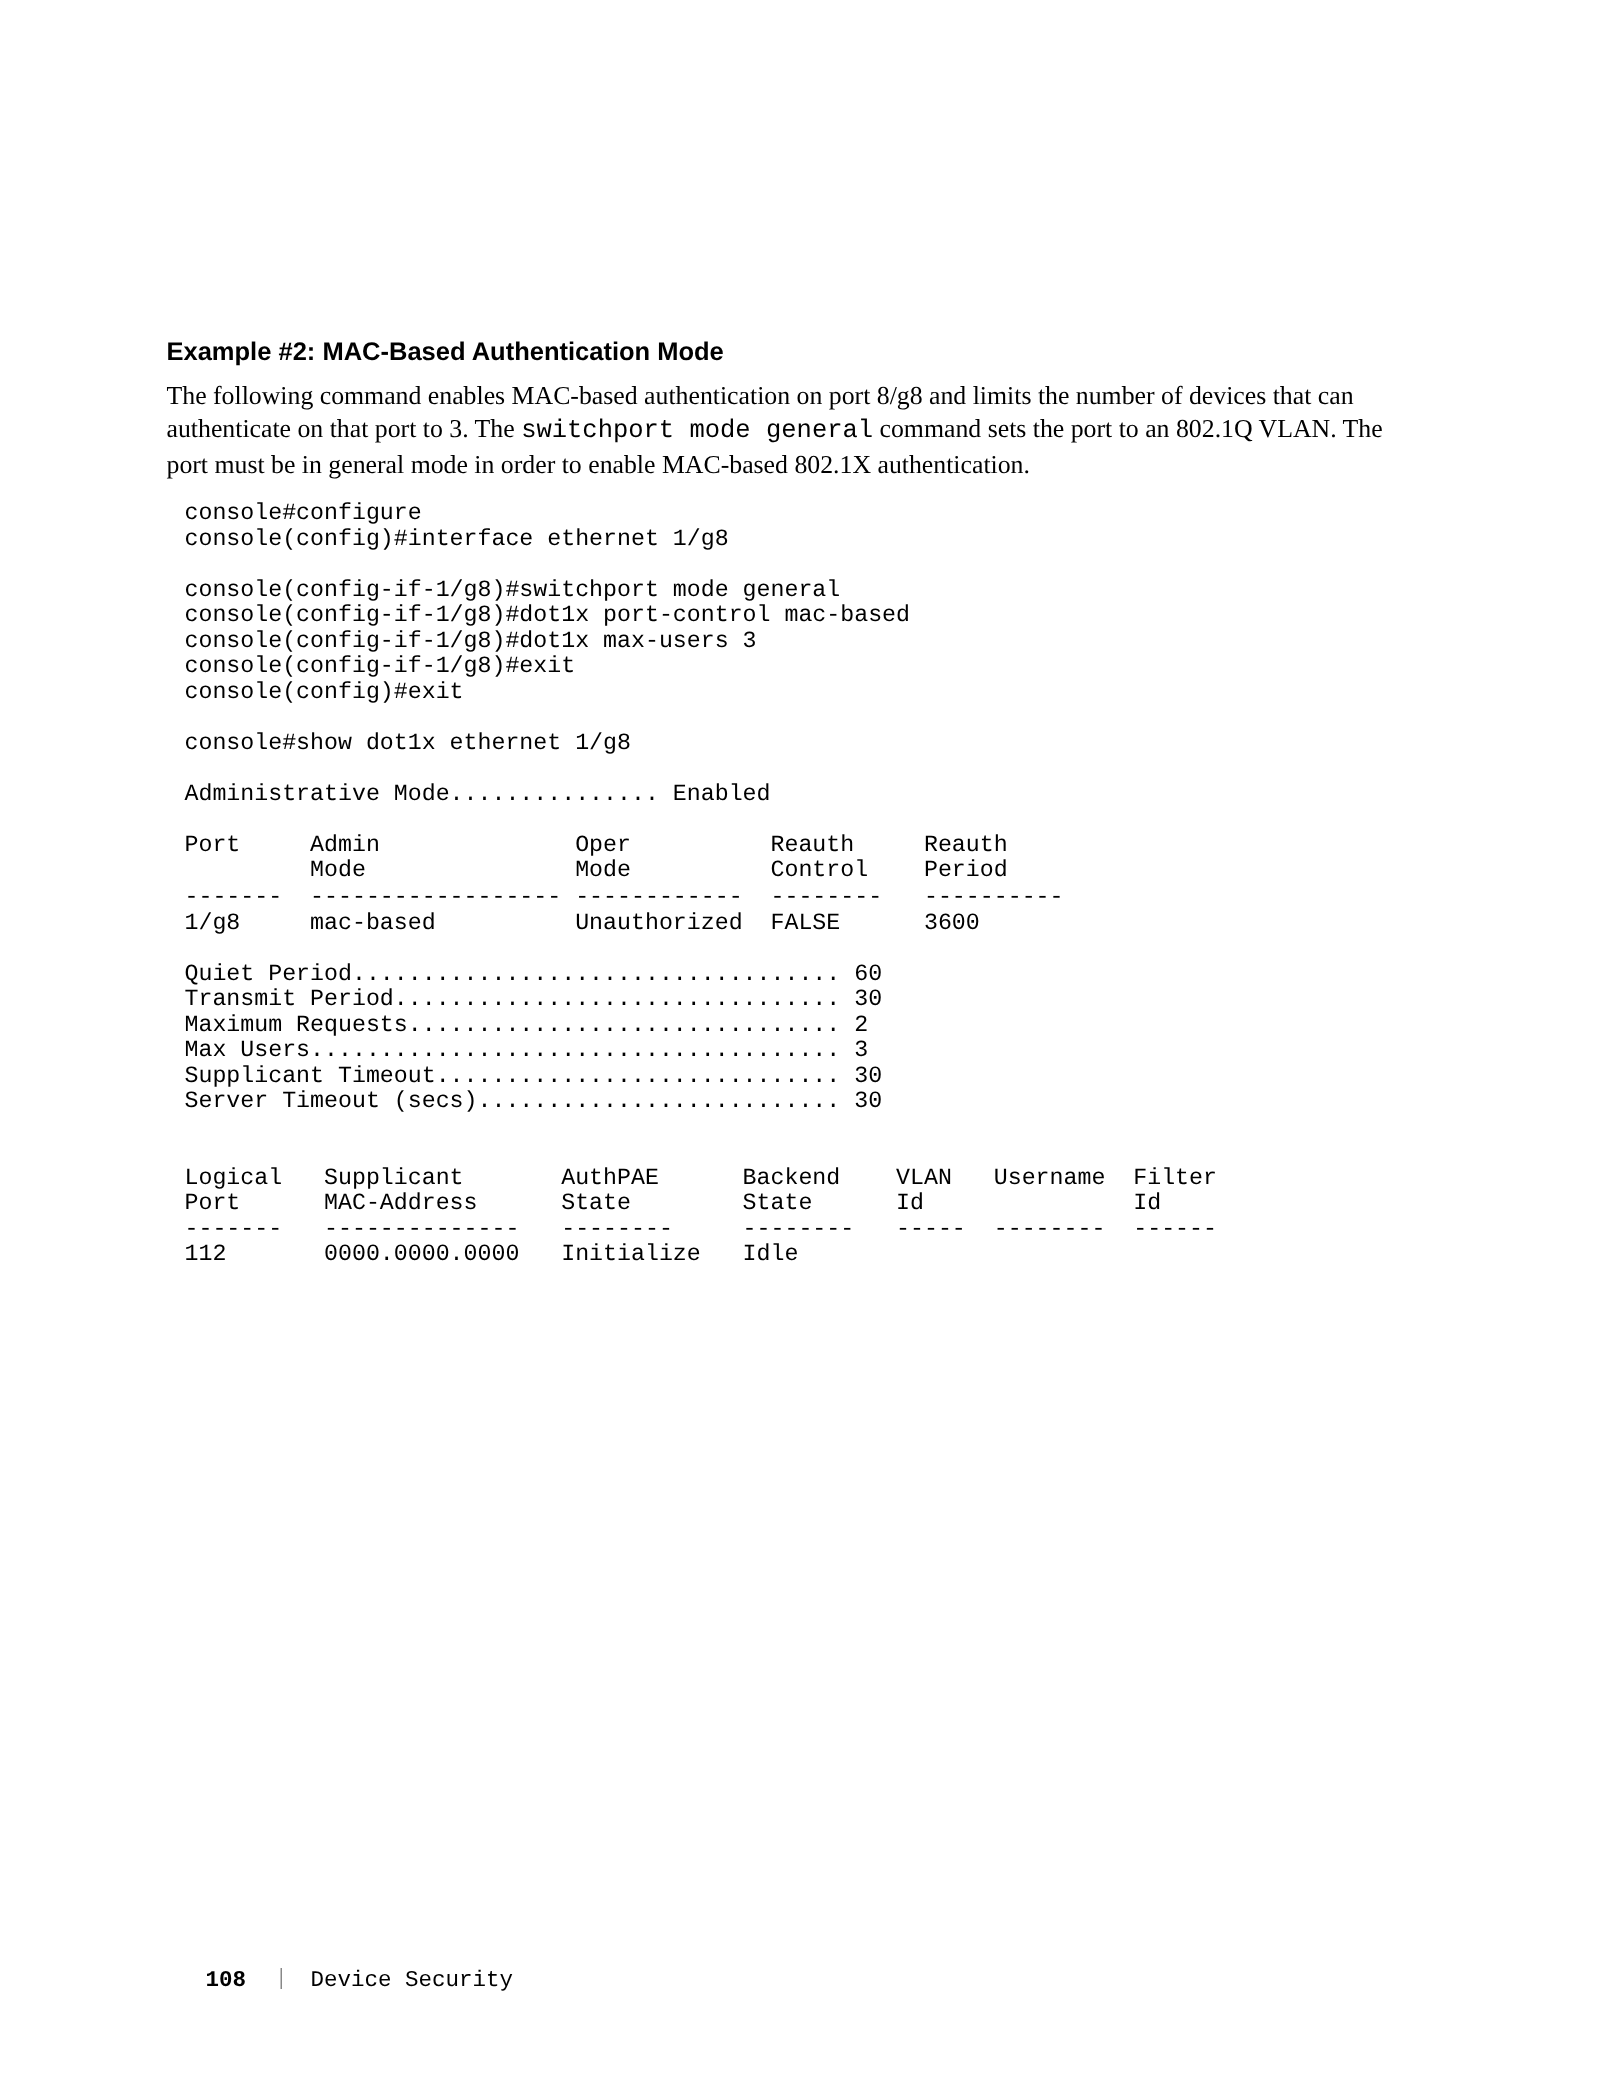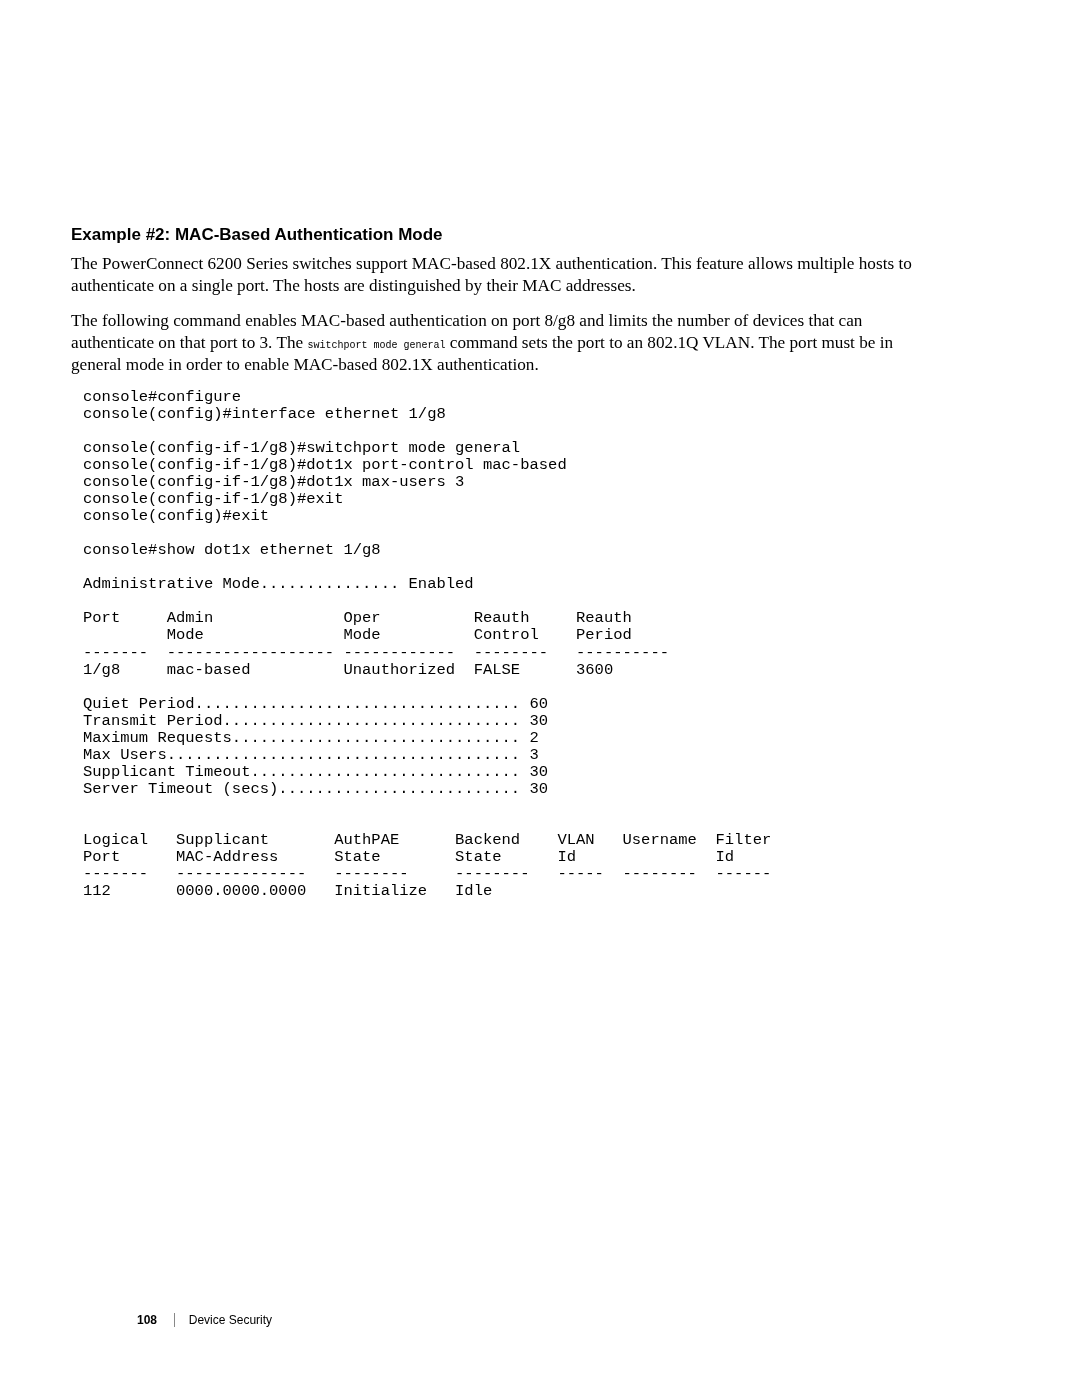--- a/index.html
+++ b/index.html
@@ -6,72 +6,71 @@
     margin: 0;
     padding: 0;
     background: #fff;
     font-family: Georgia, "Times New Roman", serif;
     color: #000;
     width: 1080px;
     height: 1397px;
     box-sizing: border-box;
   }
   .page {
-    padding: 225px 137px 0 71px;
+    padding: 225px 137px 0 111px;
     box-sizing: border-box;
     width: 100%;
     height: 100%;
     position: relative;
   }
   h3 {
     font-family: Arial, Helvetica, sans-serif;
     font-weight: bold;
     font-size: 17px;
     margin: 0 0 8px 0;
   }
   p {
     font-size: 17.2px;
     line-height: 1.3;
     margin: 0 0 12px 0;
   }
   .mono-inline {
     font-family: "Courier New", Courier, monospace;
-    font-size: 10px;
+    font-size: 17px;
   }
   pre {
     font-family: "Courier New", Courier, monospace;
     font-size: 15.5px;
     line-height: 1.1;
     white-space: pre;
     margin: 12px;
   }
   .footer {
     position: absolute;
     bottom: 68px;
     left: 137px;
-    font-family: Liberation Sans, sans-serif;
-    font-size: 12px;
+    font-family: Liberation Mono, monospace;
+    font-size: 15px;
   }
   .footer .pagenum {
     font-weight: bold;
   }
   .footer .divider {
     display: inline-block;
     border-left: 1px solid #888;
     height: 14px;
     vertical-align: middle;
     margin: 0 10px 2px 14px;
   }
 </style>
 </head>
 <body>
 
 <div class="page">
   <h3>Example #2: MAC-Based Authentication Mode</h3>
-  <p>The PowerConnect 6200 Series switches support MAC-based 802.1X authentication. This feature allows multiple hosts to authenticate on a single port. The hosts are distinguished by their MAC addresses.</p>
   <p>
     <span>The following command enables MAC-based authentication on port 8/g8 and limits the number of devices that can authenticate on that port to 3. The </span><span class="mono-inline">switchport mode general</span><span> command sets the port to an 802.1Q VLAN. The port must be in general mode in order to enable MAC-based 802.1X authentication.</span>
   </p>
   <pre>console#configure
 console(config)#interface ethernet 1/g8
 
 console(config-if-1/g8)#switchport mode general
 console(config-if-1/g8)#dot1x port-control mac-based
 console(config-if-1/g8)#dot1x max-users 3
 console(config-if-1/g8)#exit

